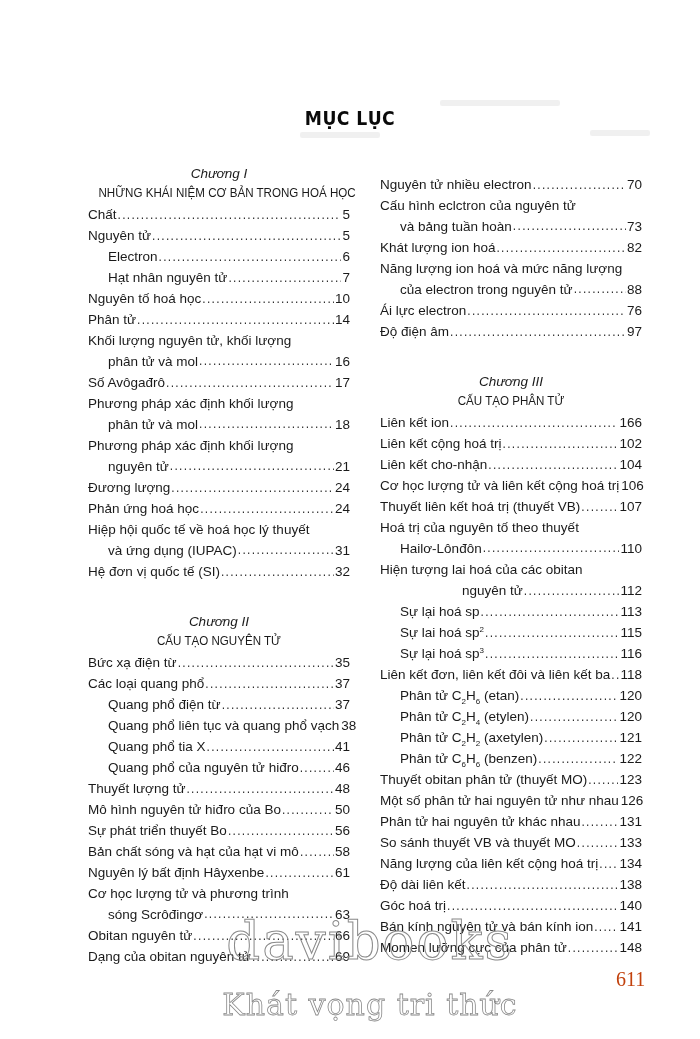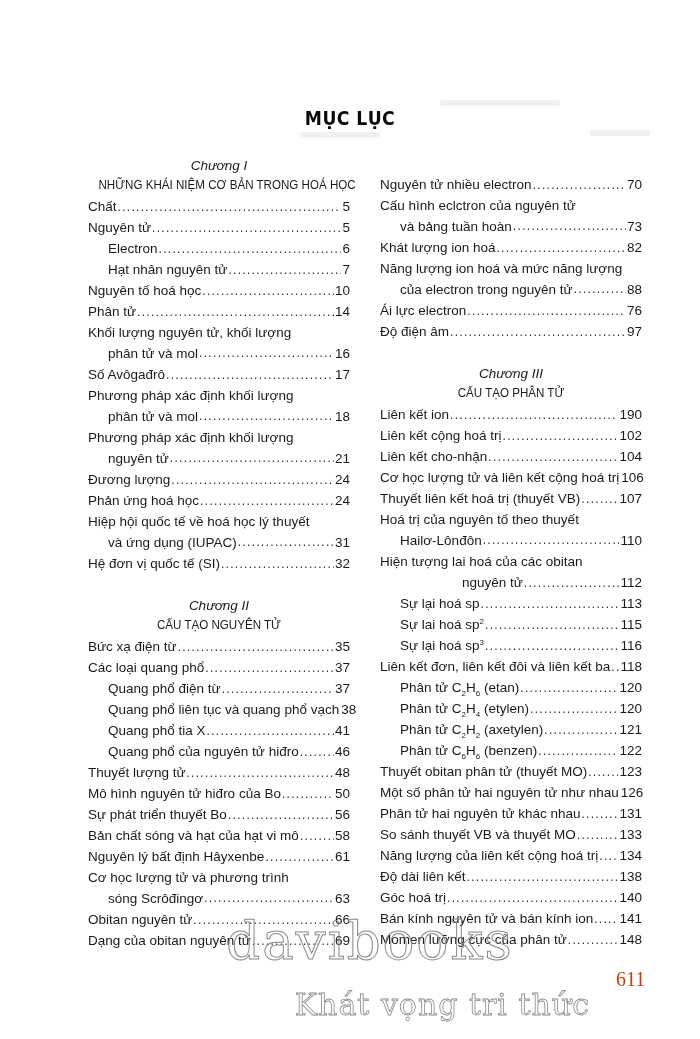--- a/index.html
+++ b/index.html
@@ -13,21 +13,21 @@
     position: absolute; left: 0; width: 700px; top: 106px; text-align: center;
     font-family: "DejaVu Sans", sans-serif; font-weight: bold; font-size: 20px;
     letter-spacing: 0.5px; color: #0a0a0a;
     transform: scaleX(0.86);
   }
   .col { position: absolute; top: 152px; width: 262px; }
   .col.left { left: 88px; }
   .col.right { left: 380px; top: 174px; }
   .chap-label {
     text-align: center; font-style: italic; font-size: 13.5px; height: 19px; line-height: 19px;
-    margin-top: 4px;
+    margin-top: 12px;
   }
   .chap-title {
     text-align: center; font-size: 12.6px; height: 21px; line-height: 21px;
     transform: scaleX(0.92); transform-origin: center; white-space: nowrap;
   }
   .entry {
     position: relative; height: 21px; line-height: 21px; font-size: 13.5px;
     display: flex; align-items: baseline; white-space: nowrap;
   }
   .entry.lvl1 { padding-left: 20px; }
@@ -47,21 +47,21 @@
   .pagenum {
     position: absolute; left: 616px; top: 968px;
     font-family: "Liberation Serif", serif; font-size: 20px; color: #c2410c;
   }
   .wm1 {
     position: absolute; left: 150px; top: 914px; width: 440px; text-align: center;
     font-family: "DejaVu Serif", serif; font-size: 53px; letter-spacing: 2px;
     color: transparent; -webkit-text-stroke: 1px #8a8a8a; line-height: 1;
   }
   .wm2 {
-    position: absolute; left: 150px; top: 990px; width: 440px; text-align: right;
+    position: absolute; left: 150px; top: 990px; width: 440px; text-align: center;
     font-family: "DejaVu Serif", serif; font-size: 30px; letter-spacing: 1px;
     color: transparent; -webkit-text-stroke: 0.8px #8a8a8a; line-height: 1;
   }
   .bleed {
     position: absolute; background: #e9e9e9; height: 6px; border-radius: 2px; opacity: 0.7;
   }
 </style>
 </head>
 <body>
 
@@ -271,21 +271,21 @@
         <span class="txt">Độ điện âm</span>
         <span class="dots"></span>
         <span class="pg">97</span>
       </div>
       <div class="gap-chapter"></div>
       <div class="chap-label">Chương III</div>
       <div class="chap-title">CẤU TẠO PHÂN TỬ</div>
       <div class="entry">
         <span class="txt">Liên kết ion</span>
         <span class="dots"></span>
-        <span class="pg">190</span>
+        <span class="pg">166</span>
       </div>
       <div class="entry">
         <span class="txt">Liên kết cộng hoá trị</span>
         <span class="dots"></span>
         <span class="pg">102</span>
       </div>
       <div class="entry">
         <span class="txt">Liên kết cho-nhận</span>
         <span class="dots"></span>
         <span class="pg">104</span>

